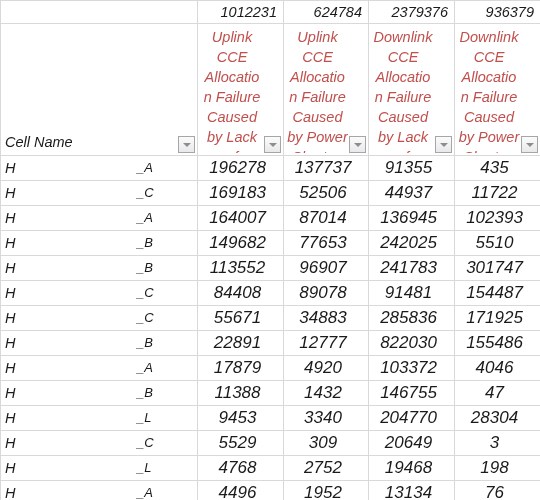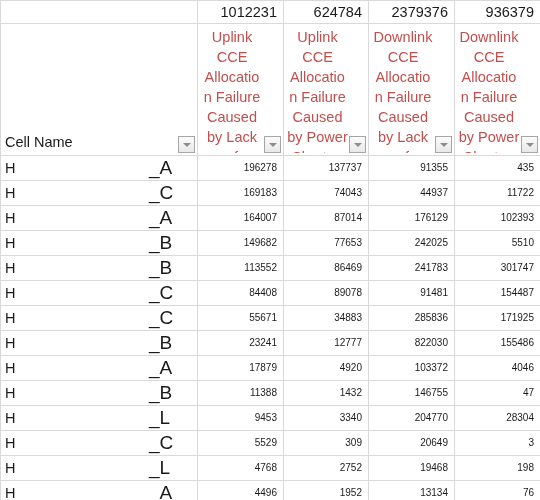--- a/index.html
+++ b/index.html
@@ -11,20 +11,21 @@
     width: 540px;
     height: 500px;
     font-family: "Liberation Sans", sans-serif;
     overflow: hidden;
   }
   #sheet {
     width: 540px;
     height: 368px;
     position: relative;
     background: #000000;
+    font-style: italic;
   }
   table.grid {
     border-collapse: collapse;
     table-layout: fixed;
     width: 540px;
   }
   table.grid td {
     border: 1px solid #d9d9d9;
     padding: 0;
     vertical-align: bottom;
@@ -116,30 +117,30 @@
   .cn-prefix {
     position: absolute;
     left: 4px;
     bottom: 2px;
     font-size: 14.5px;
     color: #1a1a1a;
     line-height: 20px;
   }
   .cn-suffix {
     position: absolute;
-    left: 148px;
+    left: 136px;
     bottom: 2px;
-    font-size: 19px;
+    font-size: 13px;
     color: #1a1a1a;
     line-height: 20px;
   }
   .num {
-    text-align: right;
+    text-align: center;
     padding: 0 6px 2px 0;
-    font-size: 10px;
+    font-size: 17px;
     color: #1a1a1a;
     line-height: 20px;
     white-space: nowrap;
   }
 </style>
 </head>
 <body>
 
 <div id="sheet">
   <table class="grid">
@@ -237,21 +238,21 @@
           <td>
             <div class="cell-name-wrap">
               <span class="cn-prefix">H</span>
               <span class="cn-suffix">_C</span>
             </div>
           </td>
           <td>
             <div class="num">169183</div>
           </td>
           <td>
-            <div class="num">74043</div>
+            <div class="num">52506</div>
           </td>
           <td>
             <div class="num">44937</div>
           </td>
           <td>
             <div class="num">11722</div>
           </td>
         </tr>
         <tr class="data-row">
           <td>
@@ -260,21 +261,21 @@
               <span class="cn-suffix">_A</span>
             </div>
           </td>
           <td>
             <div class="num">164007</div>
           </td>
           <td>
             <div class="num">87014</div>
           </td>
           <td>
-            <div class="num">176129</div>
+            <div class="num">136945</div>
           </td>
           <td>
             <div class="num">102393</div>
           </td>
         </tr>
         <tr class="data-row">
           <td>
             <div class="cell-name-wrap">
               <span class="cn-prefix">H</span>
               <span class="cn-suffix">_B</span>
@@ -297,21 +298,21 @@
           <td>
             <div class="cell-name-wrap">
               <span class="cn-prefix">H</span>
               <span class="cn-suffix">_B</span>
             </div>
           </td>
           <td>
             <div class="num">113552</div>
           </td>
           <td>
-            <div class="num">86469</div>
+            <div class="num">96907</div>
           </td>
           <td>
             <div class="num">241783</div>
           </td>
           <td>
             <div class="num">301747</div>
           </td>
         </tr>
         <tr class="data-row">
           <td>
@@ -354,21 +355,21 @@
           </td>
         </tr>
         <tr class="data-row">
           <td>
             <div class="cell-name-wrap">
               <span class="cn-prefix">H</span>
               <span class="cn-suffix">_B</span>
             </div>
           </td>
           <td>
-            <div class="num">23241</div>
+            <div class="num">22891</div>
           </td>
           <td>
             <div class="num">12777</div>
           </td>
           <td>
             <div class="num">822030</div>
           </td>
           <td>
             <div class="num">155486</div>
           </td>

